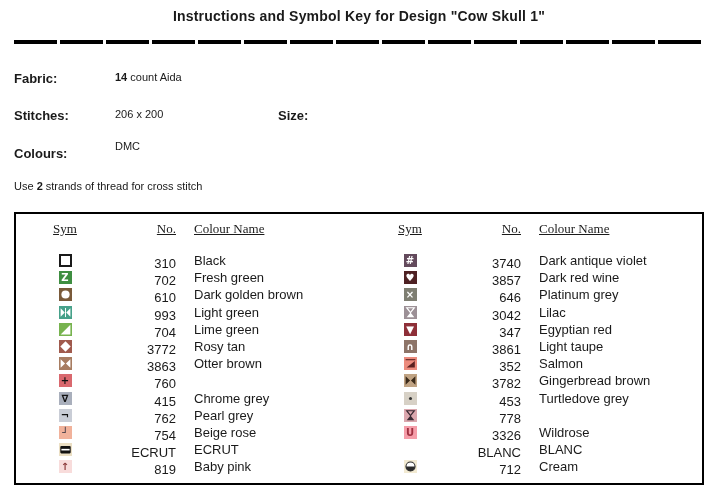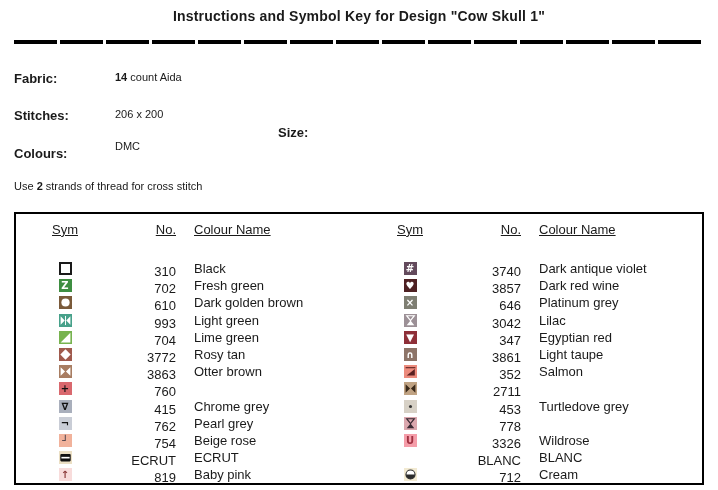--- a/index.html
+++ b/index.html
@@ -17,21 +17,21 @@
   .b{font-weight:bold;}
 
   .keybox{position:absolute;left:14px;top:212px;width:690px;height:273px;
           border:2px solid #000;box-sizing:border-box;}
   .half{position:absolute;top:0;width:345px;height:100%;}
   .half.left{left:0;}
   .half.right{left:345px;}
 
   .krow{display:grid;grid-template-columns:46px 88px auto;align-items:center;
         height:17.2px;padding-left:26px;}
-  .khead{margin-top:6px;height:18px;margin-bottom:20px;}
+  .khead{margin-top:6px;height:18px;margin-bottom:12px;font-family:Liberation Serif, serif;}
   .khead span{font-size:13px;text-decoration:underline;}
   .h-sym{justify-self:center;}
   .h-no{justify-self:end;}
   .h-name{justify-self:start;padding-left:18px;}
 
   .cell-sym{justify-self:center;display:flex;align-items:center;justify-content:center;}
   .cell-no{justify-self:end;font-size:13px;margin-top:6px;}
   .cell-name{justify-self:start;padding-left:18px;font-size:13px;white-space:nowrap;}
 
   .swatch{width:13px;height:13px;box-sizing:border-box;display:flex;
@@ -46,21 +46,21 @@
 <div id="page">
 
   <div class="title">Instructions and Symbol Key for Design "Cow Skull 1"</div>
   <div class="divider"></div>
 
   <div class="info-label" style="top:71px;">Fabric:</div>
   <div class="info-value" style="left:115px;top:71px;"><span class="b">14</span><span> count Aida</span></div>
 
   <div class="info-label" style="top:108px;">Stitches:</div>
   <div class="info-value" style="left:115px;top:108px;">206 x 200</div>
-  <div class="info-label" style="left:278px;top:108px;margin-top:17px;">Size:</div>
+  <div class="info-label" style="left:278px;top:108px;">Size:</div>
 
   <div class="info-label" style="top:146px;">Colours:</div>
   <div class="info-value" style="left:115px;top:140px;">DMC</div>
 
   <div class="info-value" style="left:14px;top:180px;"><span>Use </span><span class="b">2</span><span> strands of thread for cross stitch</span></div>
 
   <div class="keybox">
     <div class="half left">
       <div class="krow khead">
         <span class="h-sym">Sym</span>
@@ -275,21 +275,22 @@
             <span class="cell-name">Salmon</span>
           </div>
           <div class="krow">
             <span class="cell-sym">
               <span class="swatch" style="background: rgb(192, 163, 131);">
                 <svg width="13" height="13" viewBox="0 0 12 12">
                   <path d="M1.5,2 L5.6,6 L1.5,10 Z M10.5,2 L6.4,6 L10.5,10 Z" fill="#3A2A1A"></path>
                 </svg>
               </span>
             </span>
-            <span class="cell-no">2711</span>
+            <span class="cell-no">3782</span>
+            <span class="cell-name">Gingerbread brown</span>
           </div>
           <div class="krow">
             <span class="cell-sym">
               <span class="swatch" style="background: rgb(215, 209, 198);">
                 <svg width="13" height="13" viewBox="0 0 12 12">
                   <circle cx="6" cy="6" r="1.4" fill="#333333"></circle>
                 </svg>
               </span>
             </span>
             <span class="cell-no">453</span>

